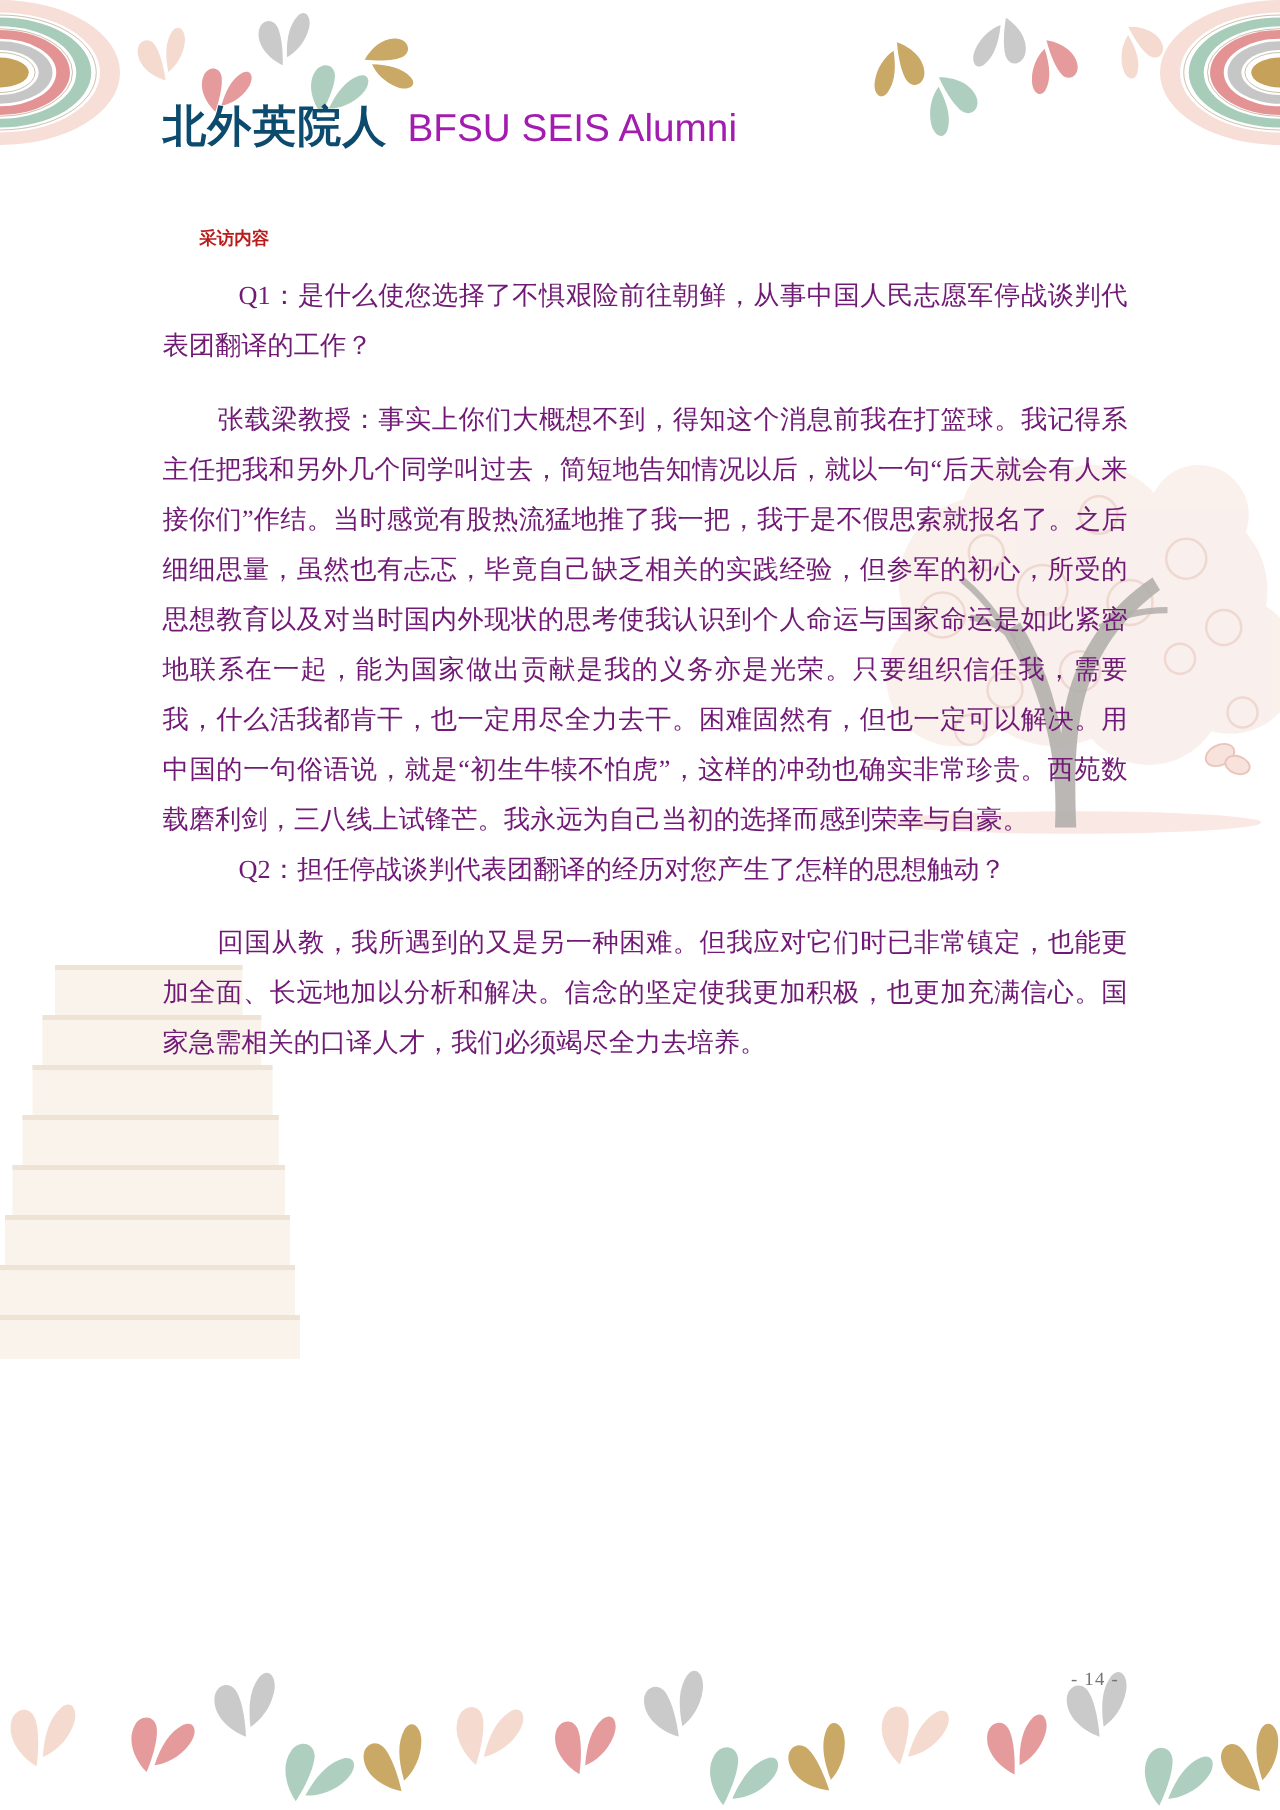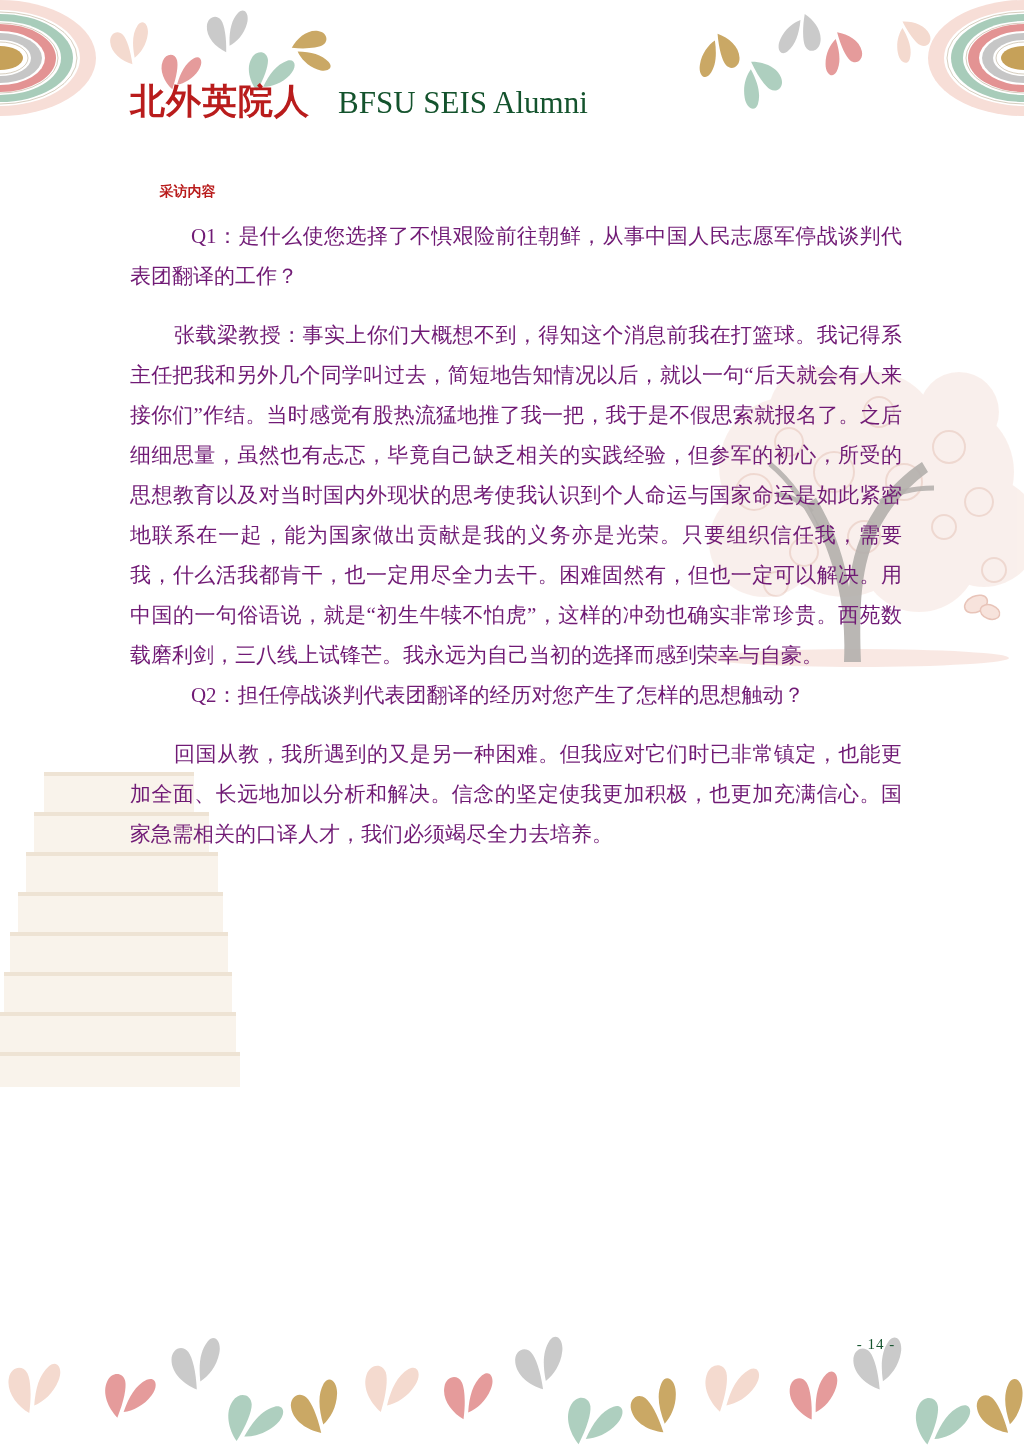--- a/index.html
+++ b/index.html
@@ -10,38 +10,38 @@
   
   .rainbow{position:absolute;top:0;z-index:1;pointer-events:none;}
   .rainbow.left{left:0;}
   .rainbow.right{right:0;}
   .leaf-layer{position:absolute;inset:0;z-index:1;pointer-events:none;}
   .leaf{position:absolute;opacity:.92;}
   .tree{position:absolute;right:0;top:352px;z-index:0;pointer-events:none;}
   .stairs{position:absolute;left:0;top:772px;z-index:0;pointer-events:none;opacity:.85;}
   
   .header{position:absolute;left:130px;top:78px;z-index:2;white-space:nowrap;}
-  .title-zh{font-family:Liberation Serif, serif;font-weight:bold;font-size:35px;letter-spacing:1px;color:#b91c1c;}
-  .title-en{font-family:Liberation Serif, serif;font-size:31px;color:#14532d;margin-left:24px;}
+  .title-zh{font-family:Liberation Serif, serif;font-weight:bold;font-size:35px;letter-spacing:1px;color:#0c4a6e;}
+  .title-en{font-family:Liberation Sans, sans-serif;font-size:31px;color:#a21caf;margin-left:12px;}
   
   .article{position:absolute;left:130px;top:172px;width:772px;z-index:2;}
   .section-heading{
     font-size:14px;font-weight:bold;line-height:40px;margin:0 0 4px 0;
     text-indent:2.1em;color:#b91c1c;
   }
   .para{
     font-size:21px;line-height:40px;margin:0;text-align:justify;
     text-justify:inter-ideograph;color:#701a75;
   }
   .para-q{text-indent:2.9em;}
   .para-a{text-indent:2.1em;margin-top:19px;}
   
   .page-number{
     position:absolute;left:838px;top:1336px;width:76px;text-align:center;
-    font-size:15px;color:#14532d;z-index:2;letter-spacing:1px;
+    font-size:15px;color:#737373;z-index:2;letter-spacing:1px;
   }
   .defs-host{position:absolute;width:0;height:0;overflow:hidden;}
 </style>
 </head>
 <body>
 
 <svg class="defs-host" aria-hidden="true">
   <defs>
     <g id="leaf-shape">
       <path d="M44,92 C24,80 7,58 11,36 C14,18 33,13 41,28 C46,38 48,62 44,92 Z"></path>

